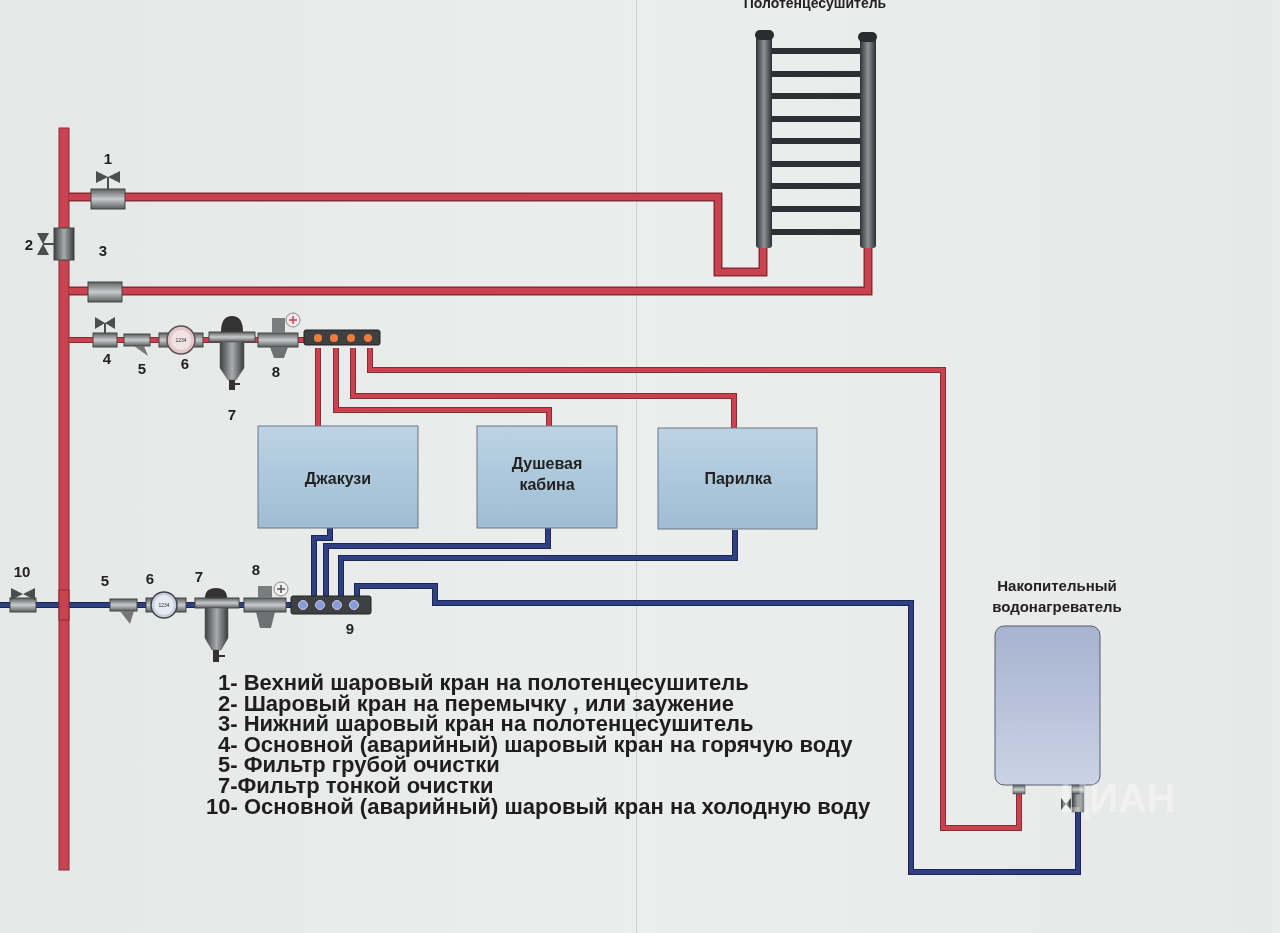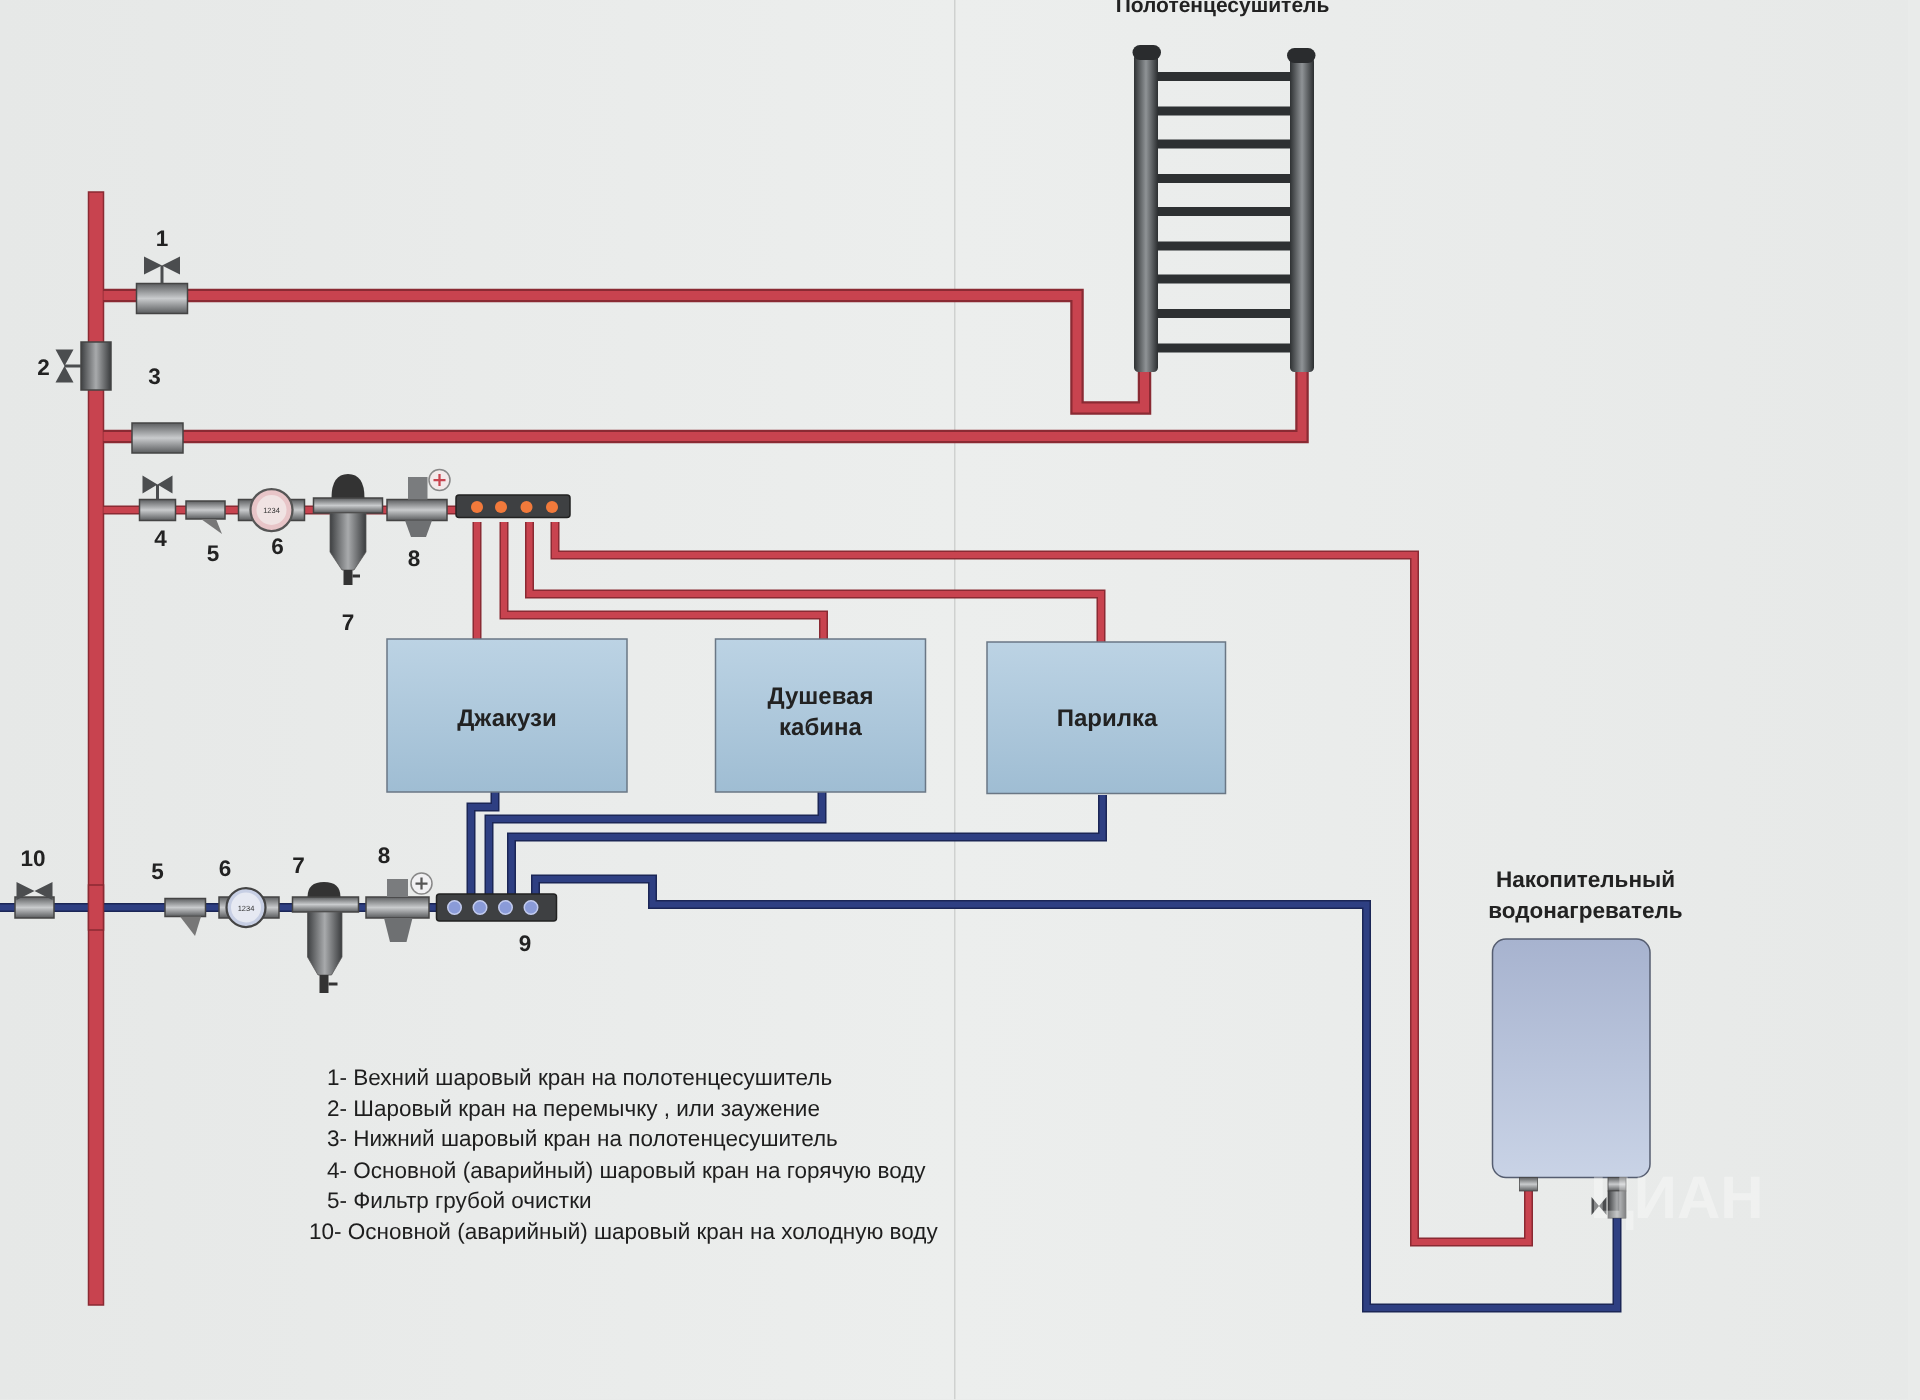--- a/index.html
+++ b/index.html
@@ -1,20 +1,20 @@
 <!DOCTYPE html>
 <html><head>
 <meta charset="utf-8">
 <style>
   html, body { margin:0; padding:0; }
   body { width:1280px; height:933px; overflow:hidden; background:#e9ebea; font-family:"Liberation Sans", sans-serif; }
   #stage { position:relative; width:1272px; height:933px; background:linear-gradient(90deg,#e6e8e7 0%,#eceeed 50%,#e7e9e8 100%); }
   svg { position:absolute; left:0; top:0; }
   .lbl { font-family:"Liberation Sans", sans-serif; font-weight:bold; fill:#222; }
-  .legend { position:absolute; left:218px; top:709px; font-family:"Liberation Sans", sans-serif; font-weight:normal; font-size:15px; line-height:20.6px; color:#1e1e1e; }
+  .legend { position:absolute; left:218px; top:673px; font-family:"Liberation Sans", sans-serif; font-weight:bold; font-size:22px; line-height:20.6px; color:#1e1e1e; }
   .legend div { white-space:nowrap; }
   .fold { position:absolute; left:636px; top:0; width:1px; height:933px; background:#cfd1d0; }
 </style>
 </head>
 <body>
 
 <div id="stage">
   <div class="fold"></div>
 
   <svg width="1280" height="933" viewBox="0 0 1280 933">
@@ -262,15 +262,16 @@
 
     <text x="1060" y="812" font-size="40" font-weight="bold" fill="#ffffff" fill-opacity="0.35" font-family="Liberation Sans, sans-serif">ЦИАН</text>
   </svg>
 
   <div class="legend">
     <div>1- Вехний шаровый кран на полотенцесушитель</div>
     <div>2- Шаровый кран на перемычку , или заужение</div>
     <div>3- Нижний шаровый кран на полотенцесушитель</div>
     <div>4- Основной (аварийный) шаровый кран на горячую воду</div>
     <div>5- Фильтр грубой очистки</div>
+    <div>7-Фильтр тонкой очистки</div>
     <div style="margin-left:-12px">10- Основной (аварийный) шаровый кран на холодную воду</div>
   </div>
 </div>
 
 </body></html>

